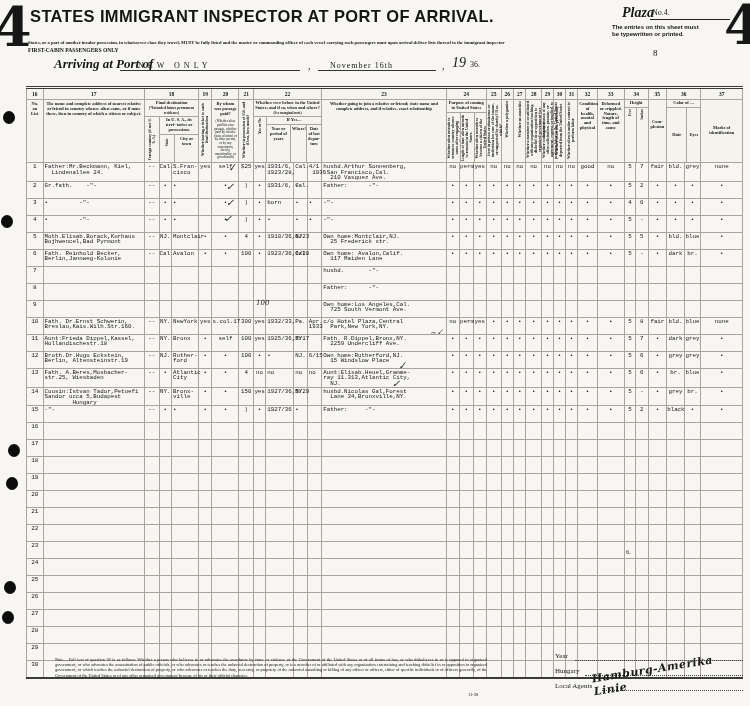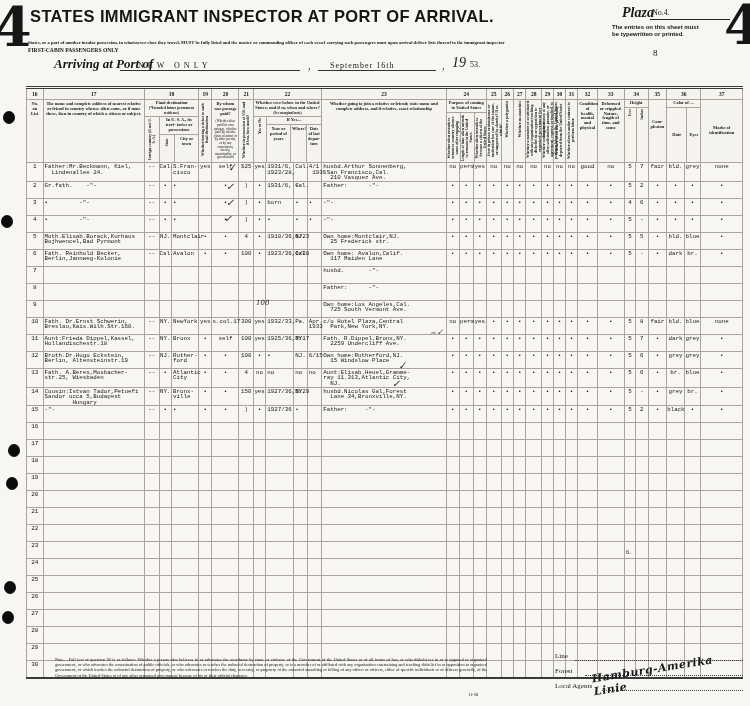--- a/index.html
+++ b/index.html
@@ -86,25 +86,25 @@
   <div class="abs" id="typed-note" style="white-space:pre-line;">The entries on this sheet must
 be typewritten or printed.</div>
   <div class="abs mono" id="sheet-8">8</div>
   <div class="abs" id="instr">States, or a part of another insular possession, in whatsoever class they travel, MUST be fully listed and the master or commanding officer of each vessel carrying such passengers must upon arrival deliver lists thereof to the immigrant inspector</div>
   <div class="abs" id="cabin">FIRST-CABIN PASSENGERS ONLY</div>
 
   <div class="abs" id="arriving">Arriving at Port of</div>
   <div class="abs mono" id="port-val">NEW ONLY</div>
   <div class="abs" id="u1"></div>
   <div class="abs" id="comma1">,</div>
-  <div class="abs mono" id="date-val">September 16th</div>
+  <div class="abs mono" id="date-val">November 16th</div>
   <div class="abs" id="u2"></div>
   <div class="abs" id="comma2">,</div>
   <div class="abs" id="yr19">19</div>
-  <div class="abs mono" id="yr-val">53.</div>
+  <div class="abs mono" id="yr-val">36.</div>
 
   <div class="abs" id="tblwrap">
   <table>
     <colgroup>
       <col style="width:16px">
           <col style="width:98px">
           <col style="width:14px">
           <col style="width:12px">
       <col style="width:26px">
           <col style="width:13px">
@@ -3187,21 +3187,21 @@
   <div class="abs hand chk" style="left:226px;top:197px;">✓</div>
   <div class="abs hand chk" style="left:224px;top:213px;">✓</div>
   <div class="abs hand" style="left:256px;top:299px;font-size:7px;">100</div>
   <div class="abs hand" style="left:430px;top:328px;font-size:8px;transform:rotate(-6deg);">~✓</div>
   <div class="abs hand chk" style="left:398px;top:360px;transform:rotate(-10deg);">✓</div>
   <div class="abs hand chk" style="left:392px;top:378px;">✓</div>
   <div class="abs mono" id="stray6">6.</div>
 
   <div class="abs" id="note">Note.—Full text of question 28 is as follows: Whether a person who believes in or advocates the overthrow by force or violence of the Government of the United States or of all forms of law, or who disbelieves in or is opposed to organized government, or who advocates the assassination of public officials, or who advocates or teaches the unlawful destruction of property, or is a member of or affiliated with any organization entertaining and teaching disbelief in or opposition to organized government, or which teaches the unlawful destruction of property, or who advocates or teaches the duty, necessity, or propriety of the unlawful assaulting or killing of any officer or officers, either of specific individuals or of officers generally, of the Government of the United States or of any other organized government because of his or their official character.</div>
   <div class="abs" id="formcode">11-38</div>
-  <div class="abs flabel" style="left:555px;top:652px;">Line</div>
+  <div class="abs flabel" style="left:555px;top:652px;">Year</div>
   <div class="fline" style="left:575px;top:660px;width:168px;"></div>
-  <div class="abs flabel" style="left:555px;top:667px;">Forest</div>
+  <div class="abs flabel" style="left:555px;top:667px;">Hungary</div>
   <div class="fline" style="left:585px;top:675px;width:158px;"></div>
   <div class="abs flabel" style="left:555px;top:682px;">Local Agents</div>
   <div class="fline" style="left:602px;top:690px;width:141px;"></div>
   <div class="abs hand" id="hand-line">Hamburg-Amerika Linie</div>
 
 </div>
 
 </body></html>

